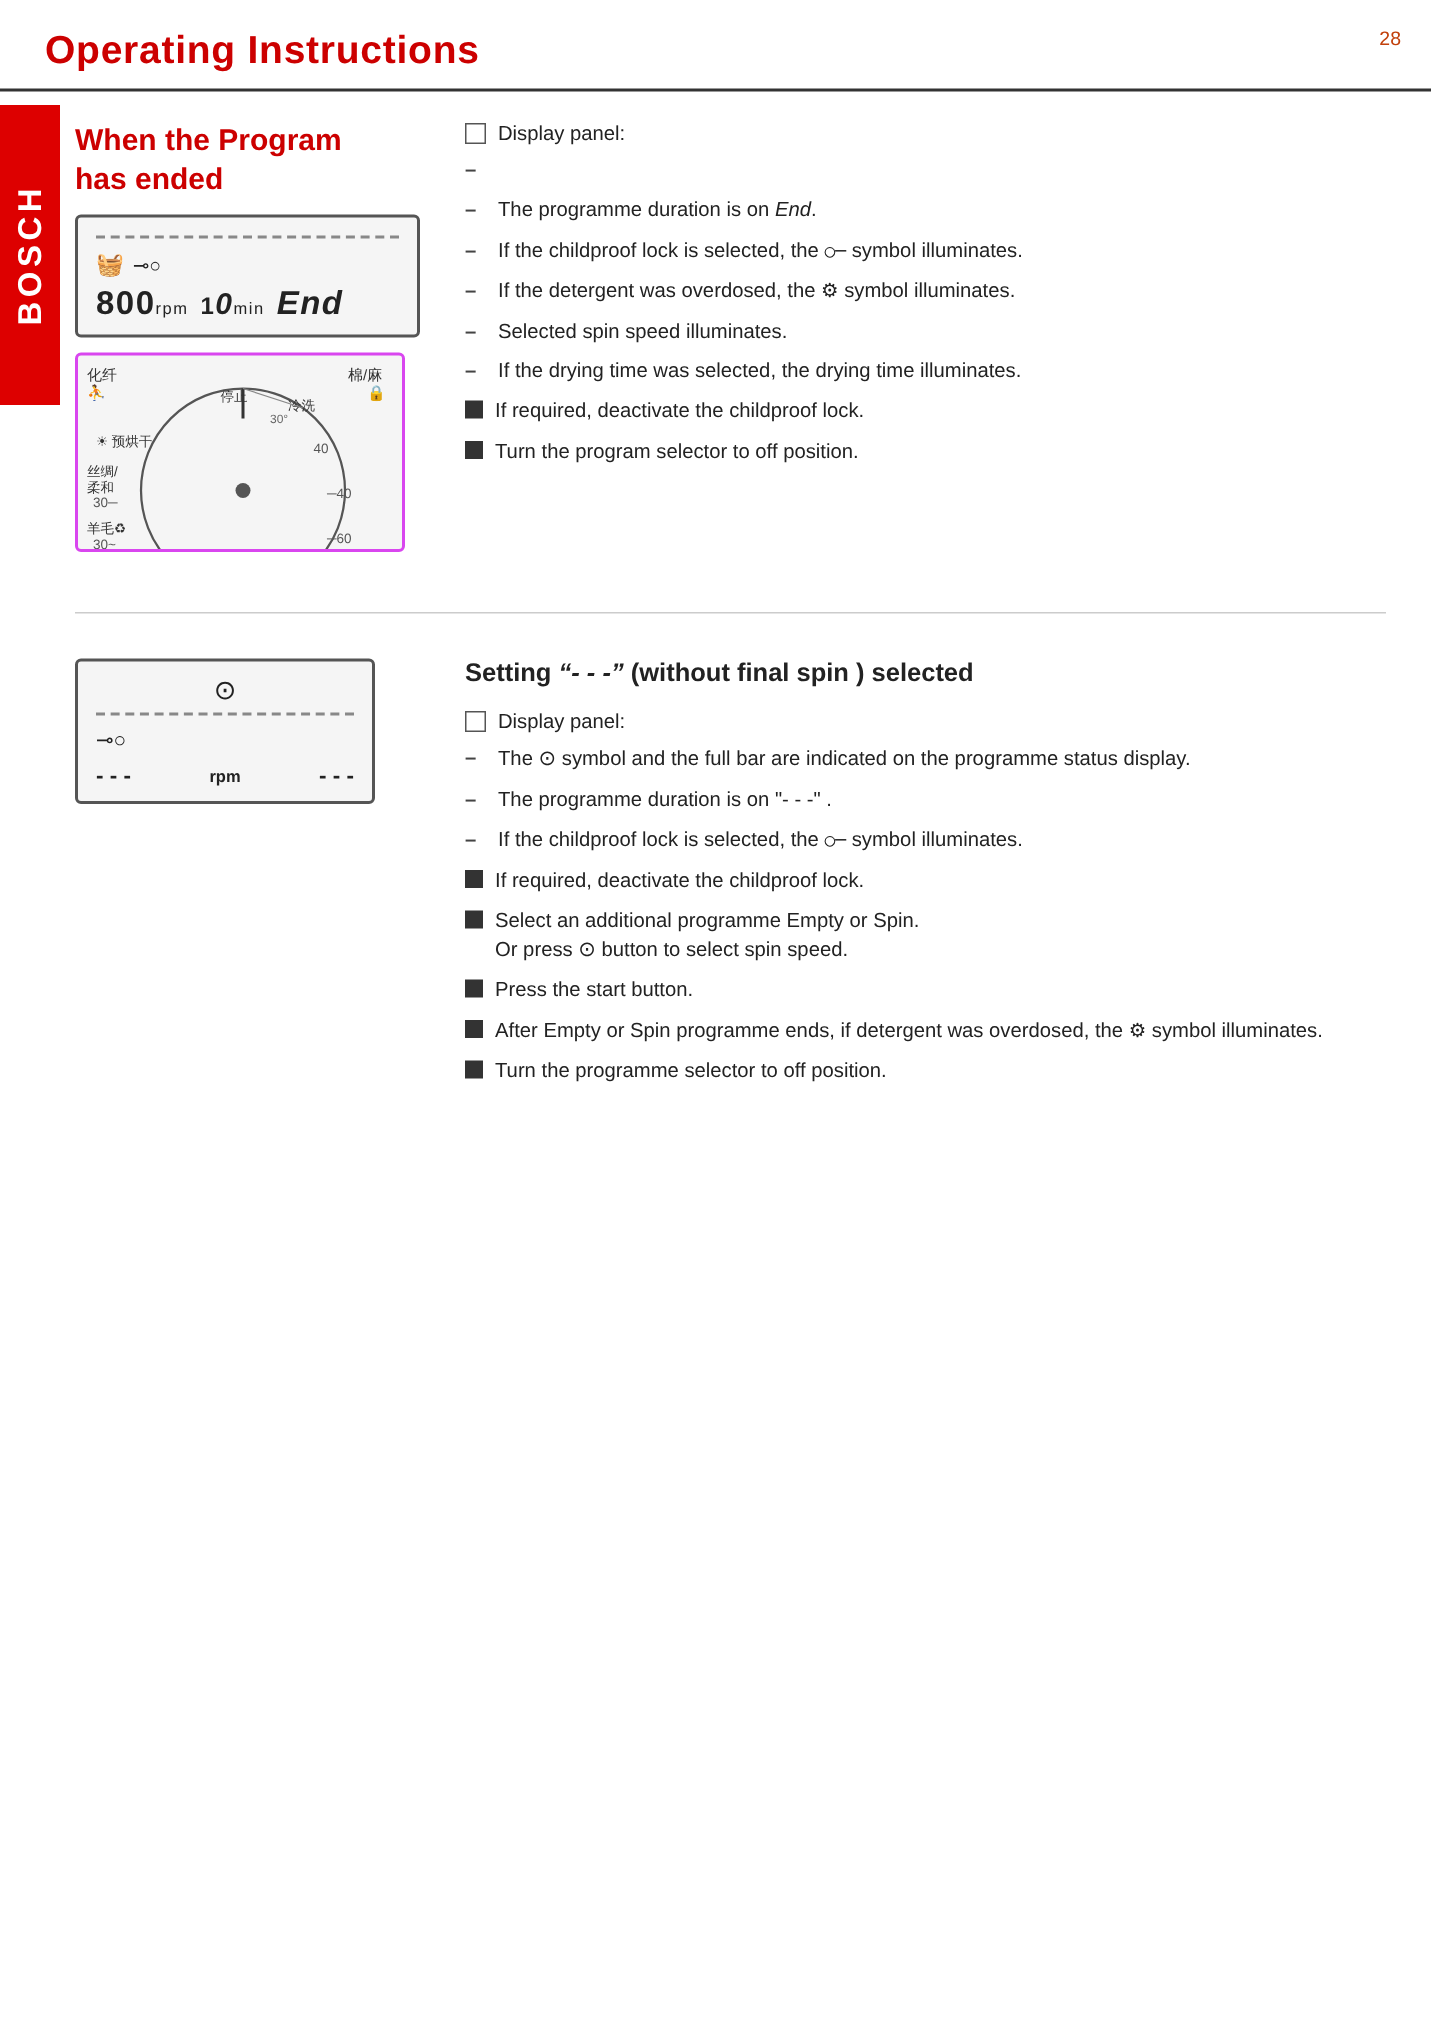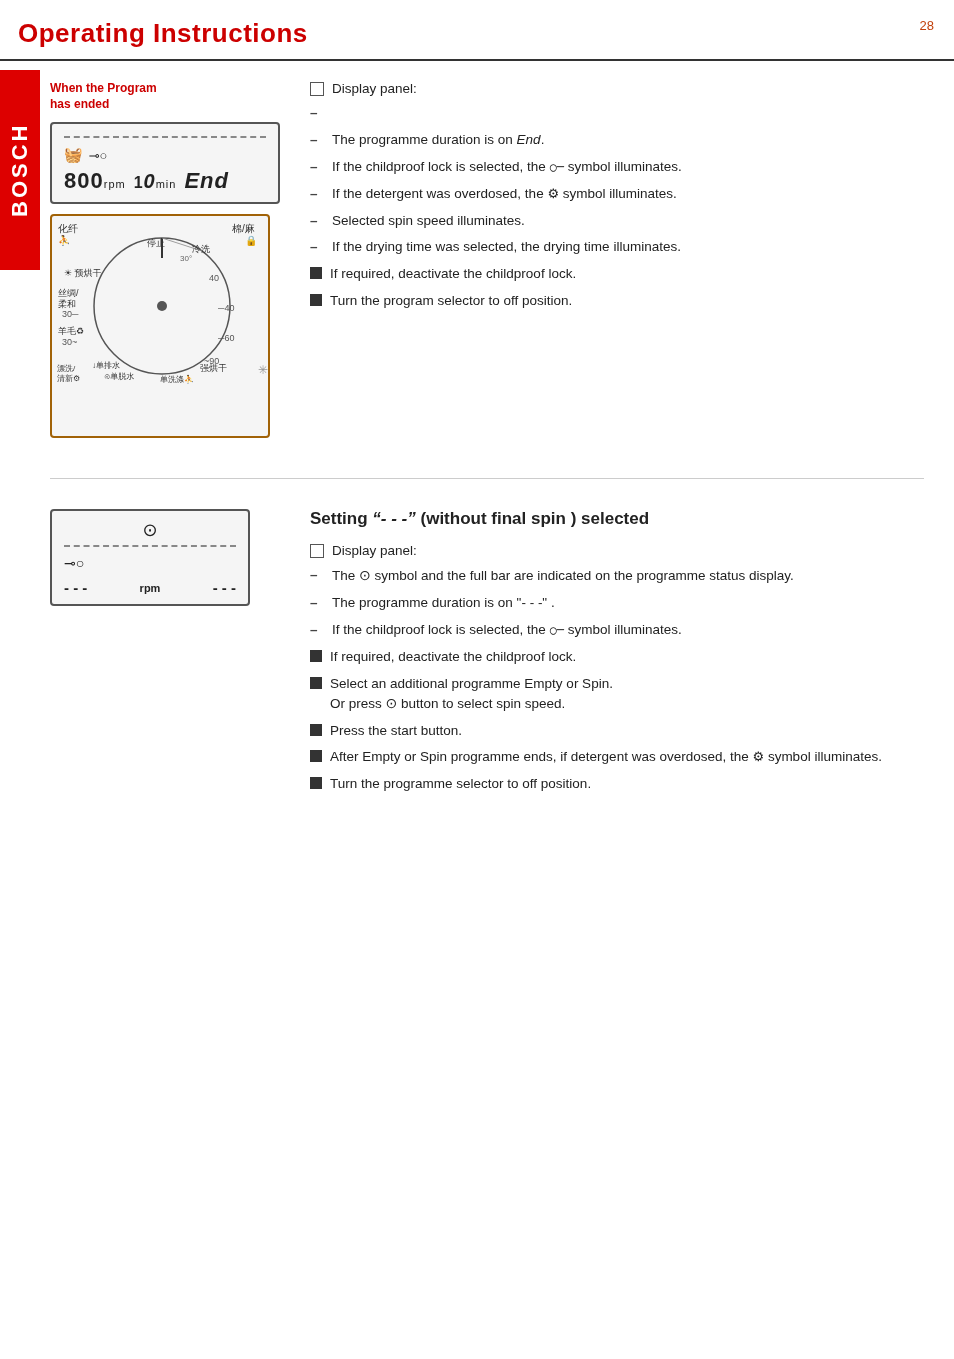--- a/index.html
+++ b/index.html
@@ -18,21 +18,21 @@
       position: absolute;
       top: 18px;
       right: 20px;
       font-size: 13px;
       color: #c2410c;
     }
 
     
     .page-header {
       background: #fff;
-      padding: 18px 30px 10px 18px;
+      padding: 18px 30px 10px 30px;
       border-bottom: 2px solid #333;
       margin-bottom: 0;
     }
     .page-header h1 {
       font-size: 26px;
       font-weight: 900;
       color: #c00;
       letter-spacing: 0.5px;
     }
 
@@ -77,21 +77,21 @@
       min-width: 230px;
       max-width: 240px;
     }
 
     
     .right-col {
       flex: 1;
     }
 
     .section-title {
-      font-size: 12px;
+      font-size: 20px;
       font-weight: 700;
       color: #c00;
       margin-bottom: 10px;
       line-height: 1.3;
     }
 
     
     .display-panel {
       border: 2px solid #555;
       border-radius: 4px;
@@ -127,25 +127,25 @@
       font-size: 22px;
       letter-spacing: 1px;
     }
     .display-panel .unit {
       font-size: 11px;
       font-weight: normal;
     }
 
     
     .dial-diagram {
-      border: 2px solid #a16207;
+      border: 2px solid #d946ef;
       border-radius: 4px;
       background: #f5f5f5;
       width: 220px;
-      height: 224px;
+      height: 133px;
       margin-bottom: 10px;
       position: relative;
       overflow: hidden;
     }
 
     
     .bullet-list {
       list-style: none;
       padding: 0;
     }

